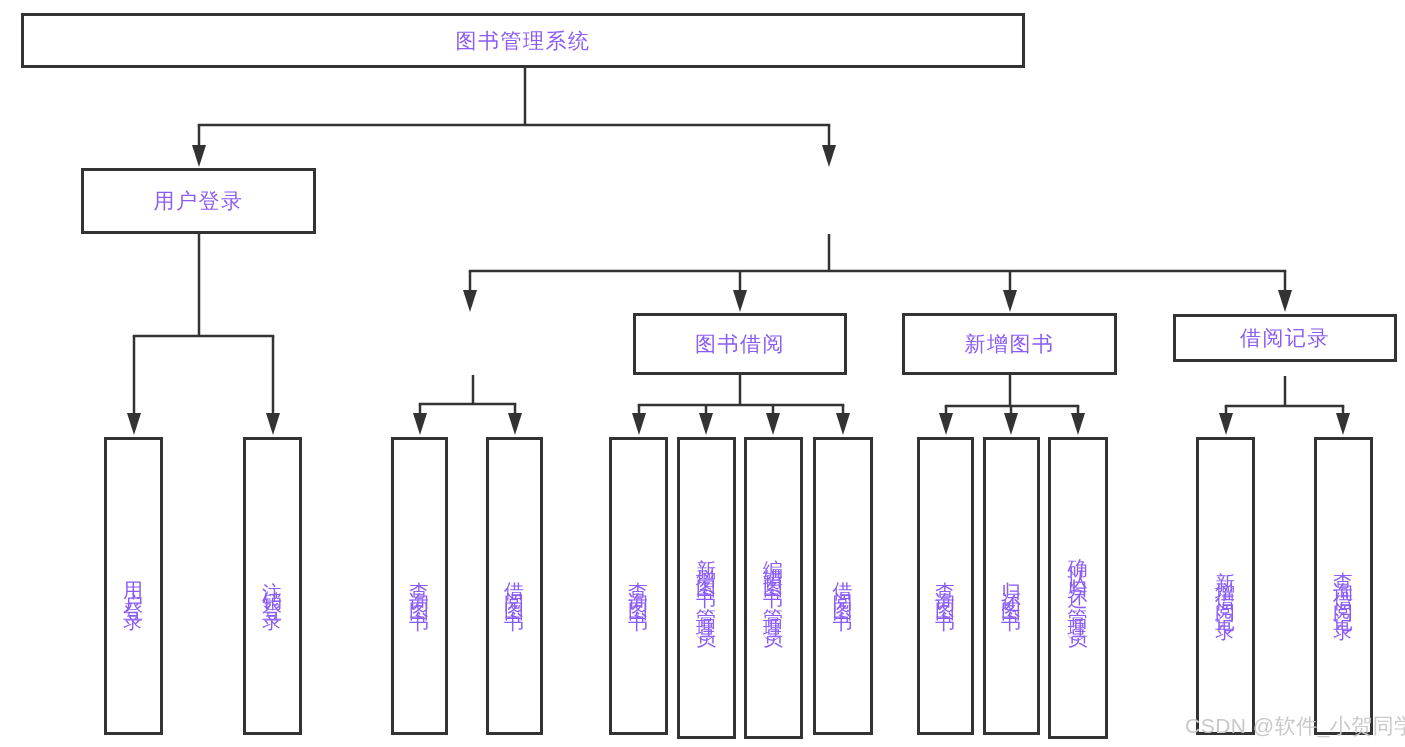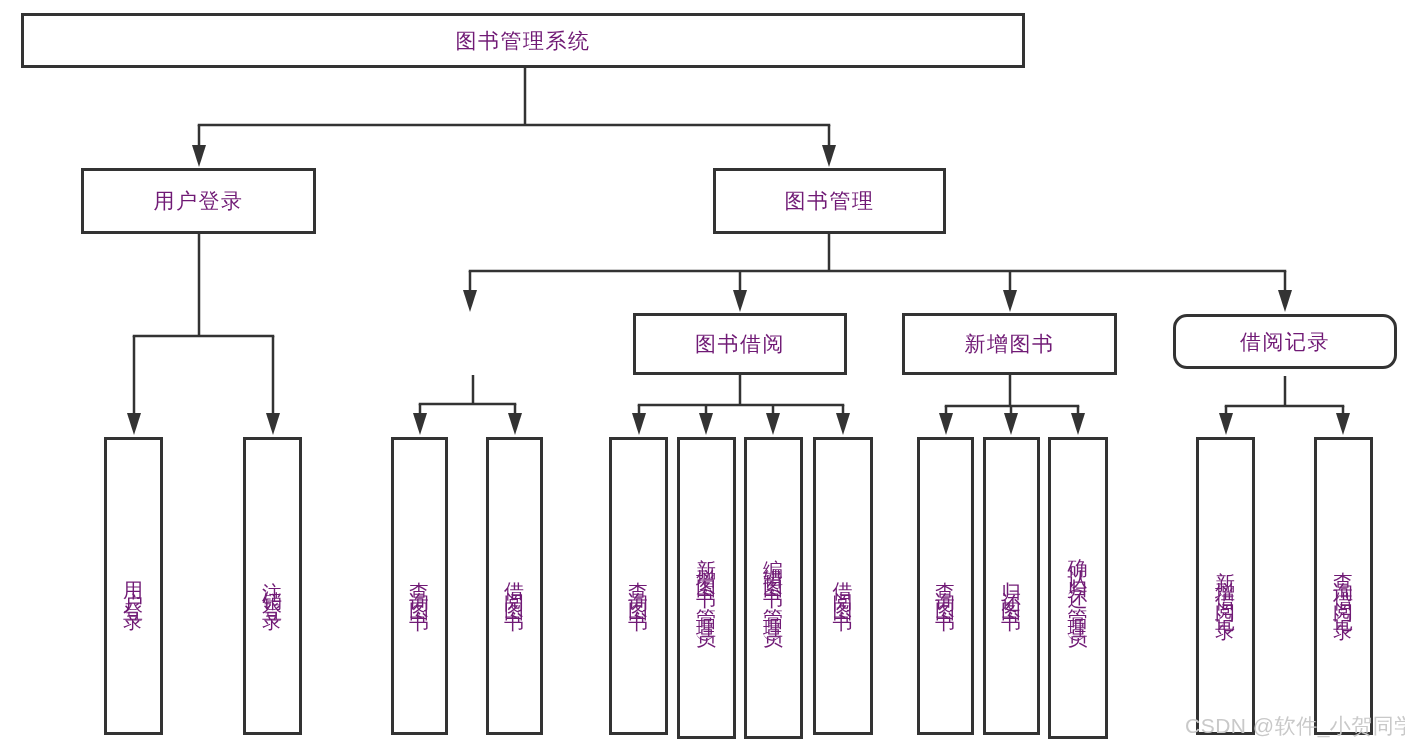--- a/index.html
+++ b/index.html
@@ -4,21 +4,21 @@
 <style>
   html,body{margin:0;padding:0;background:#ffffff;}
   .canvas{
     position:relative;width:1405px;height:747px;background:#ffffff;overflow:hidden;
     font-family:"Liberation Sans","DejaVu Sans",sans-serif;
   }
   svg.connectors{position:absolute;left:0;top:0;z-index:1;}
   .box{
     position:absolute;box-sizing:border-box;background:#ffffff;border:3px solid #333333;
     display:flex;align-items:center;justify-content:center;
-    color:#701a75;z-index:2;
+    color:#8b5cf6;z-index:2;
   }
   .hbox{font-size:21px;letter-spacing:1.5px;}
   .vbox{font-size:20px;}
   .vtext{
     writing-mode:vertical-rl;text-orientation:mixed;
     letter-spacing:10px;line-height:1;white-space:nowrap;
   }
   .watermark{
     position:absolute;z-index:5;font-size:21px;letter-spacing:0.5px;
     white-space:nowrap;user-select:none;
@@ -94,25 +94,24 @@
       <path d="M1004 413 L1018 413 L1011 435 Z"></path>
       <path d="M1071 413 L1085 413 L1078 435 Z"></path>
       <path d="M1219 413 L1233 413 L1226 435 Z"></path>
       <path d="M1336 413 L1350 413 L1343 435 Z"></path>
     </g>
   </svg>
 
   <div class="box hbox" style="left:21px;top:13px;width:1004px;height:55px;">图书管理系统</div>
 
   <div class="box hbox" style="left:81px;top:168px;width:235px;height:66px;">用户登录</div>
-  <div class="box hbox" style="left:713px;top:168px;width:233px;height:66px;">图书管理</div>
 
   <div class="box hbox" style="left:633px;top:313px;width:214px;height:62px;">图书借阅</div>
   <div class="box hbox" style="left:902px;top:313px;width:215px;height:62px;">新增图书</div>
-  <div class="box hbox" style="left:1173px;top:314px;width:224px;height:55px;border-radius:14px;">借阅记录</div>
+  <div class="box hbox" style="left:1173px;top:314px;width:224px;height:48px;">借阅记录</div>
 
   <div class="box vbox" style="left:104px;top:437px;width:59px;height:298px;">
     <span class="vtext">用户登录</span>
   </div>
   <div class="box vbox" style="left:243px;top:437px;width:59px;height:298px;">
     <span class="vtext">注销登录</span>
   </div>
 
   <div class="box vbox" style="left:391px;top:437px;width:57px;height:298px;">
     <span class="vtext">查询图书</span>

